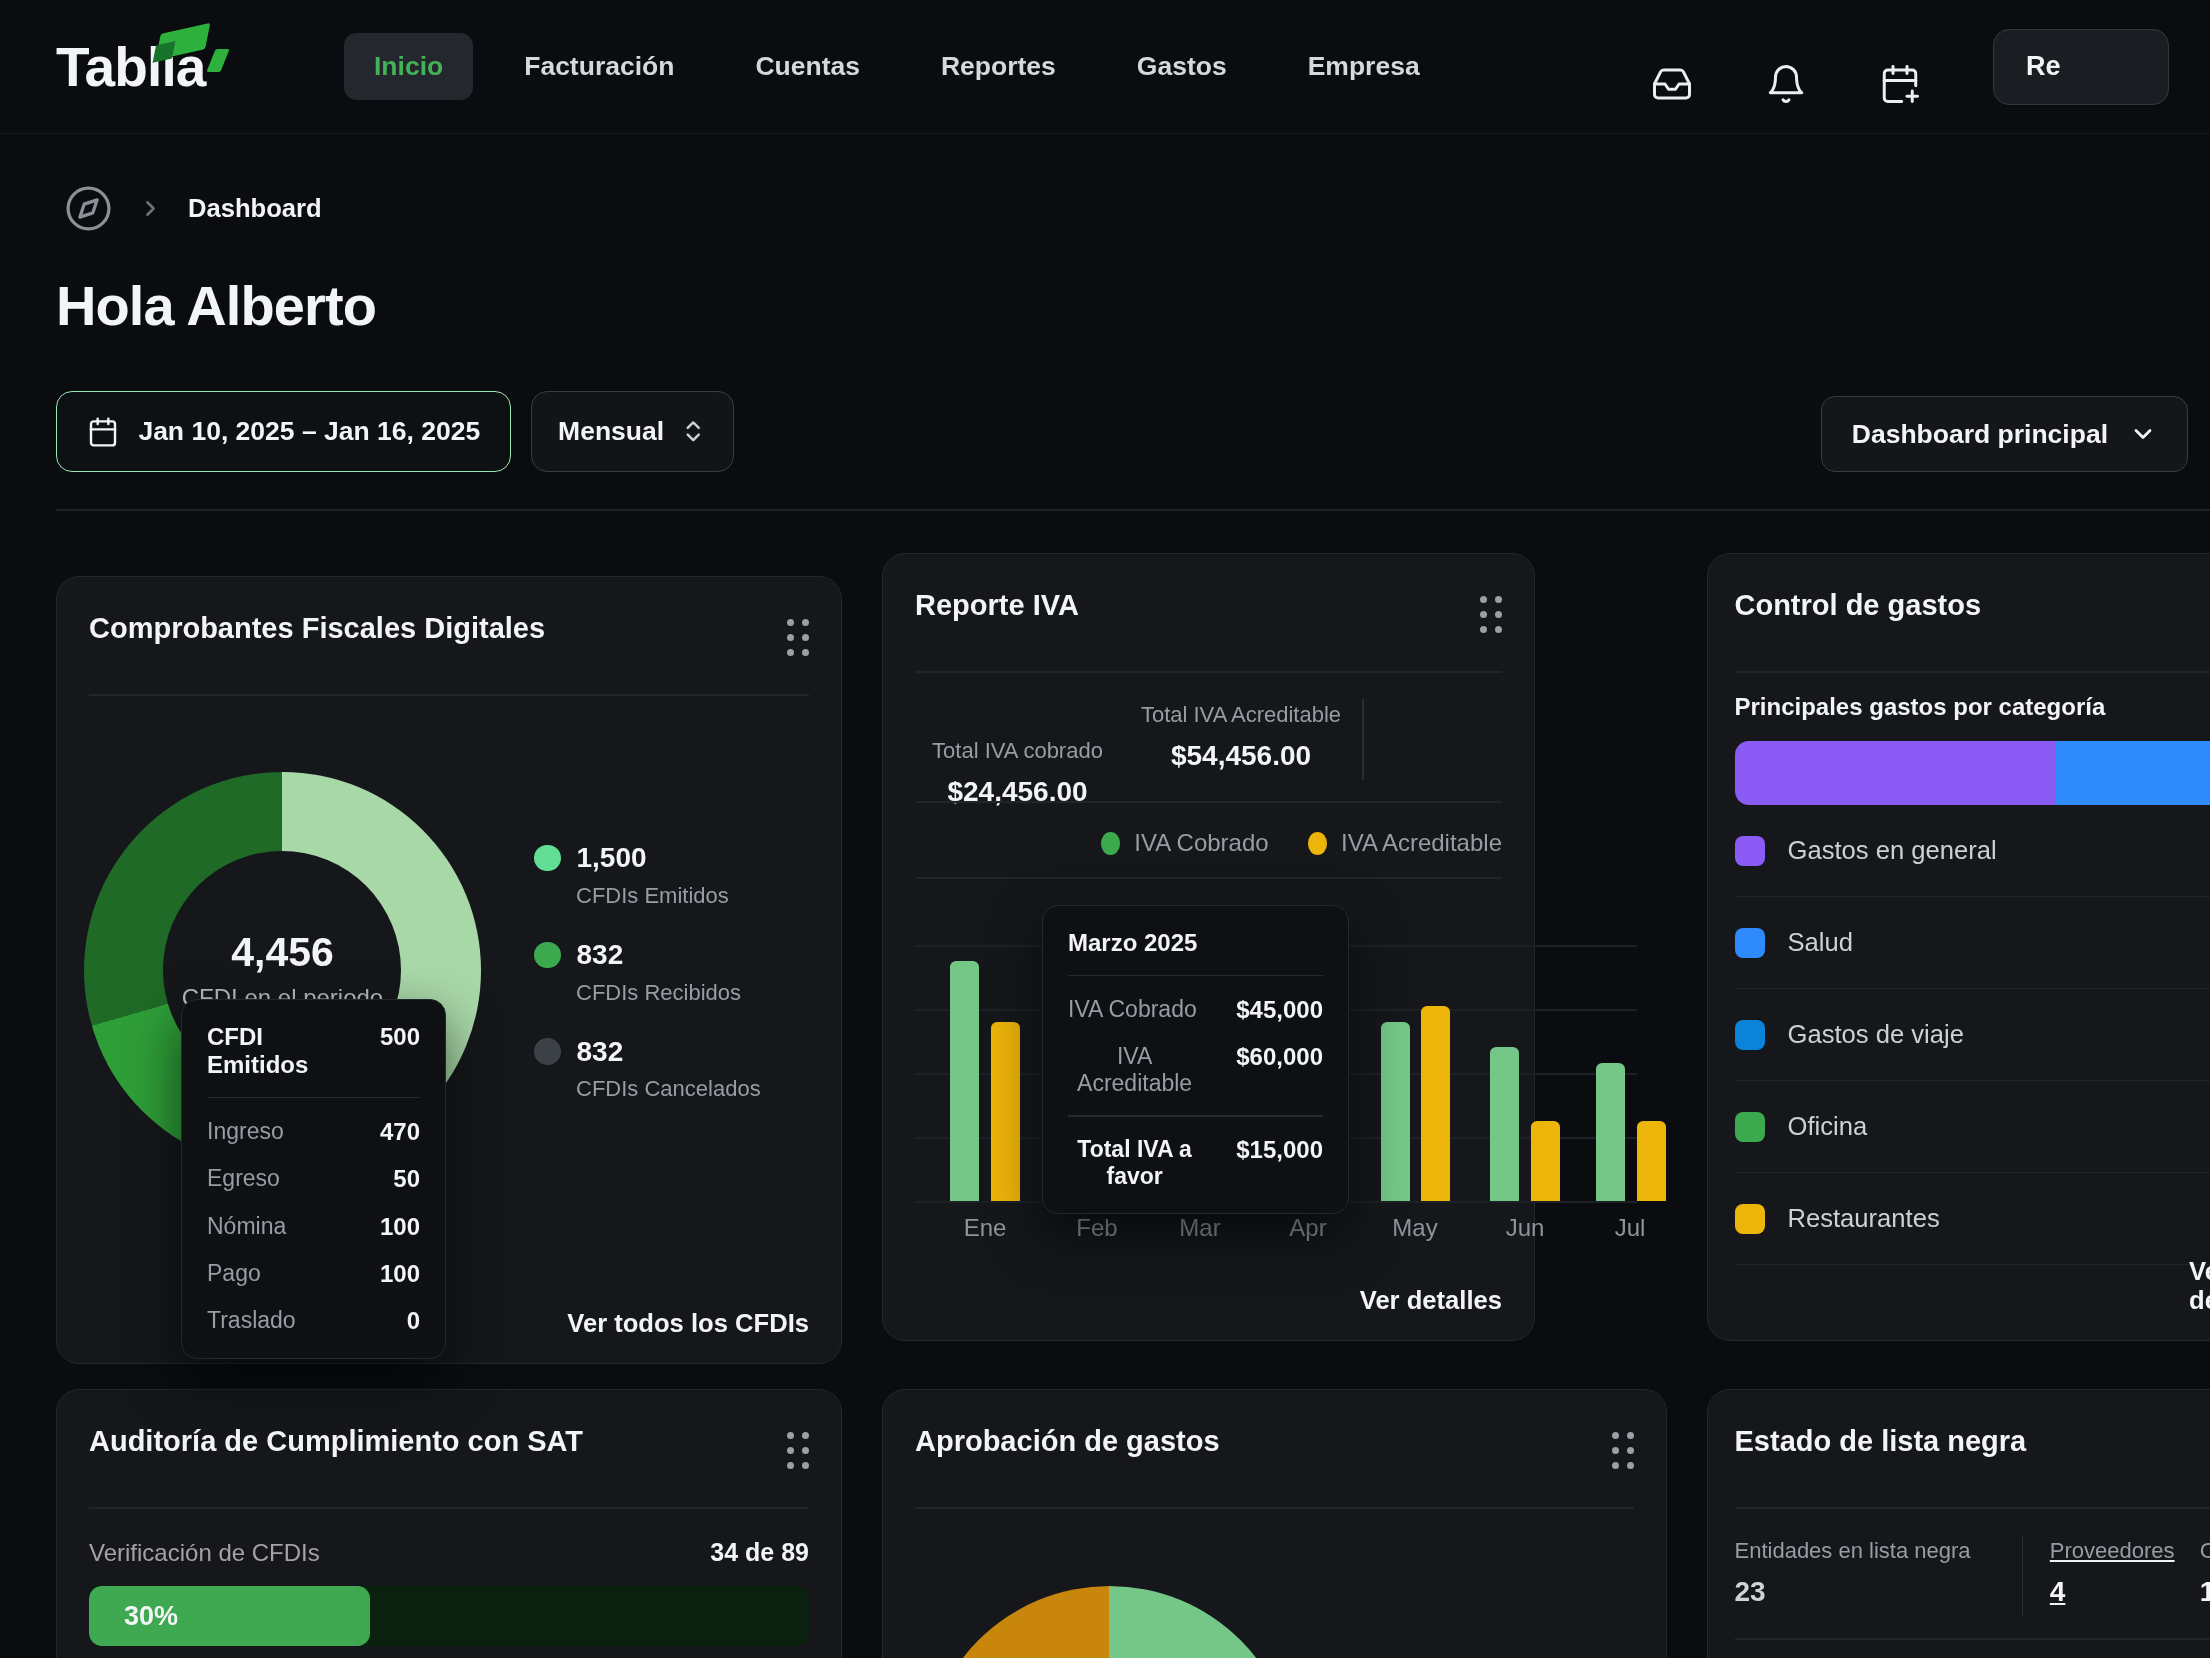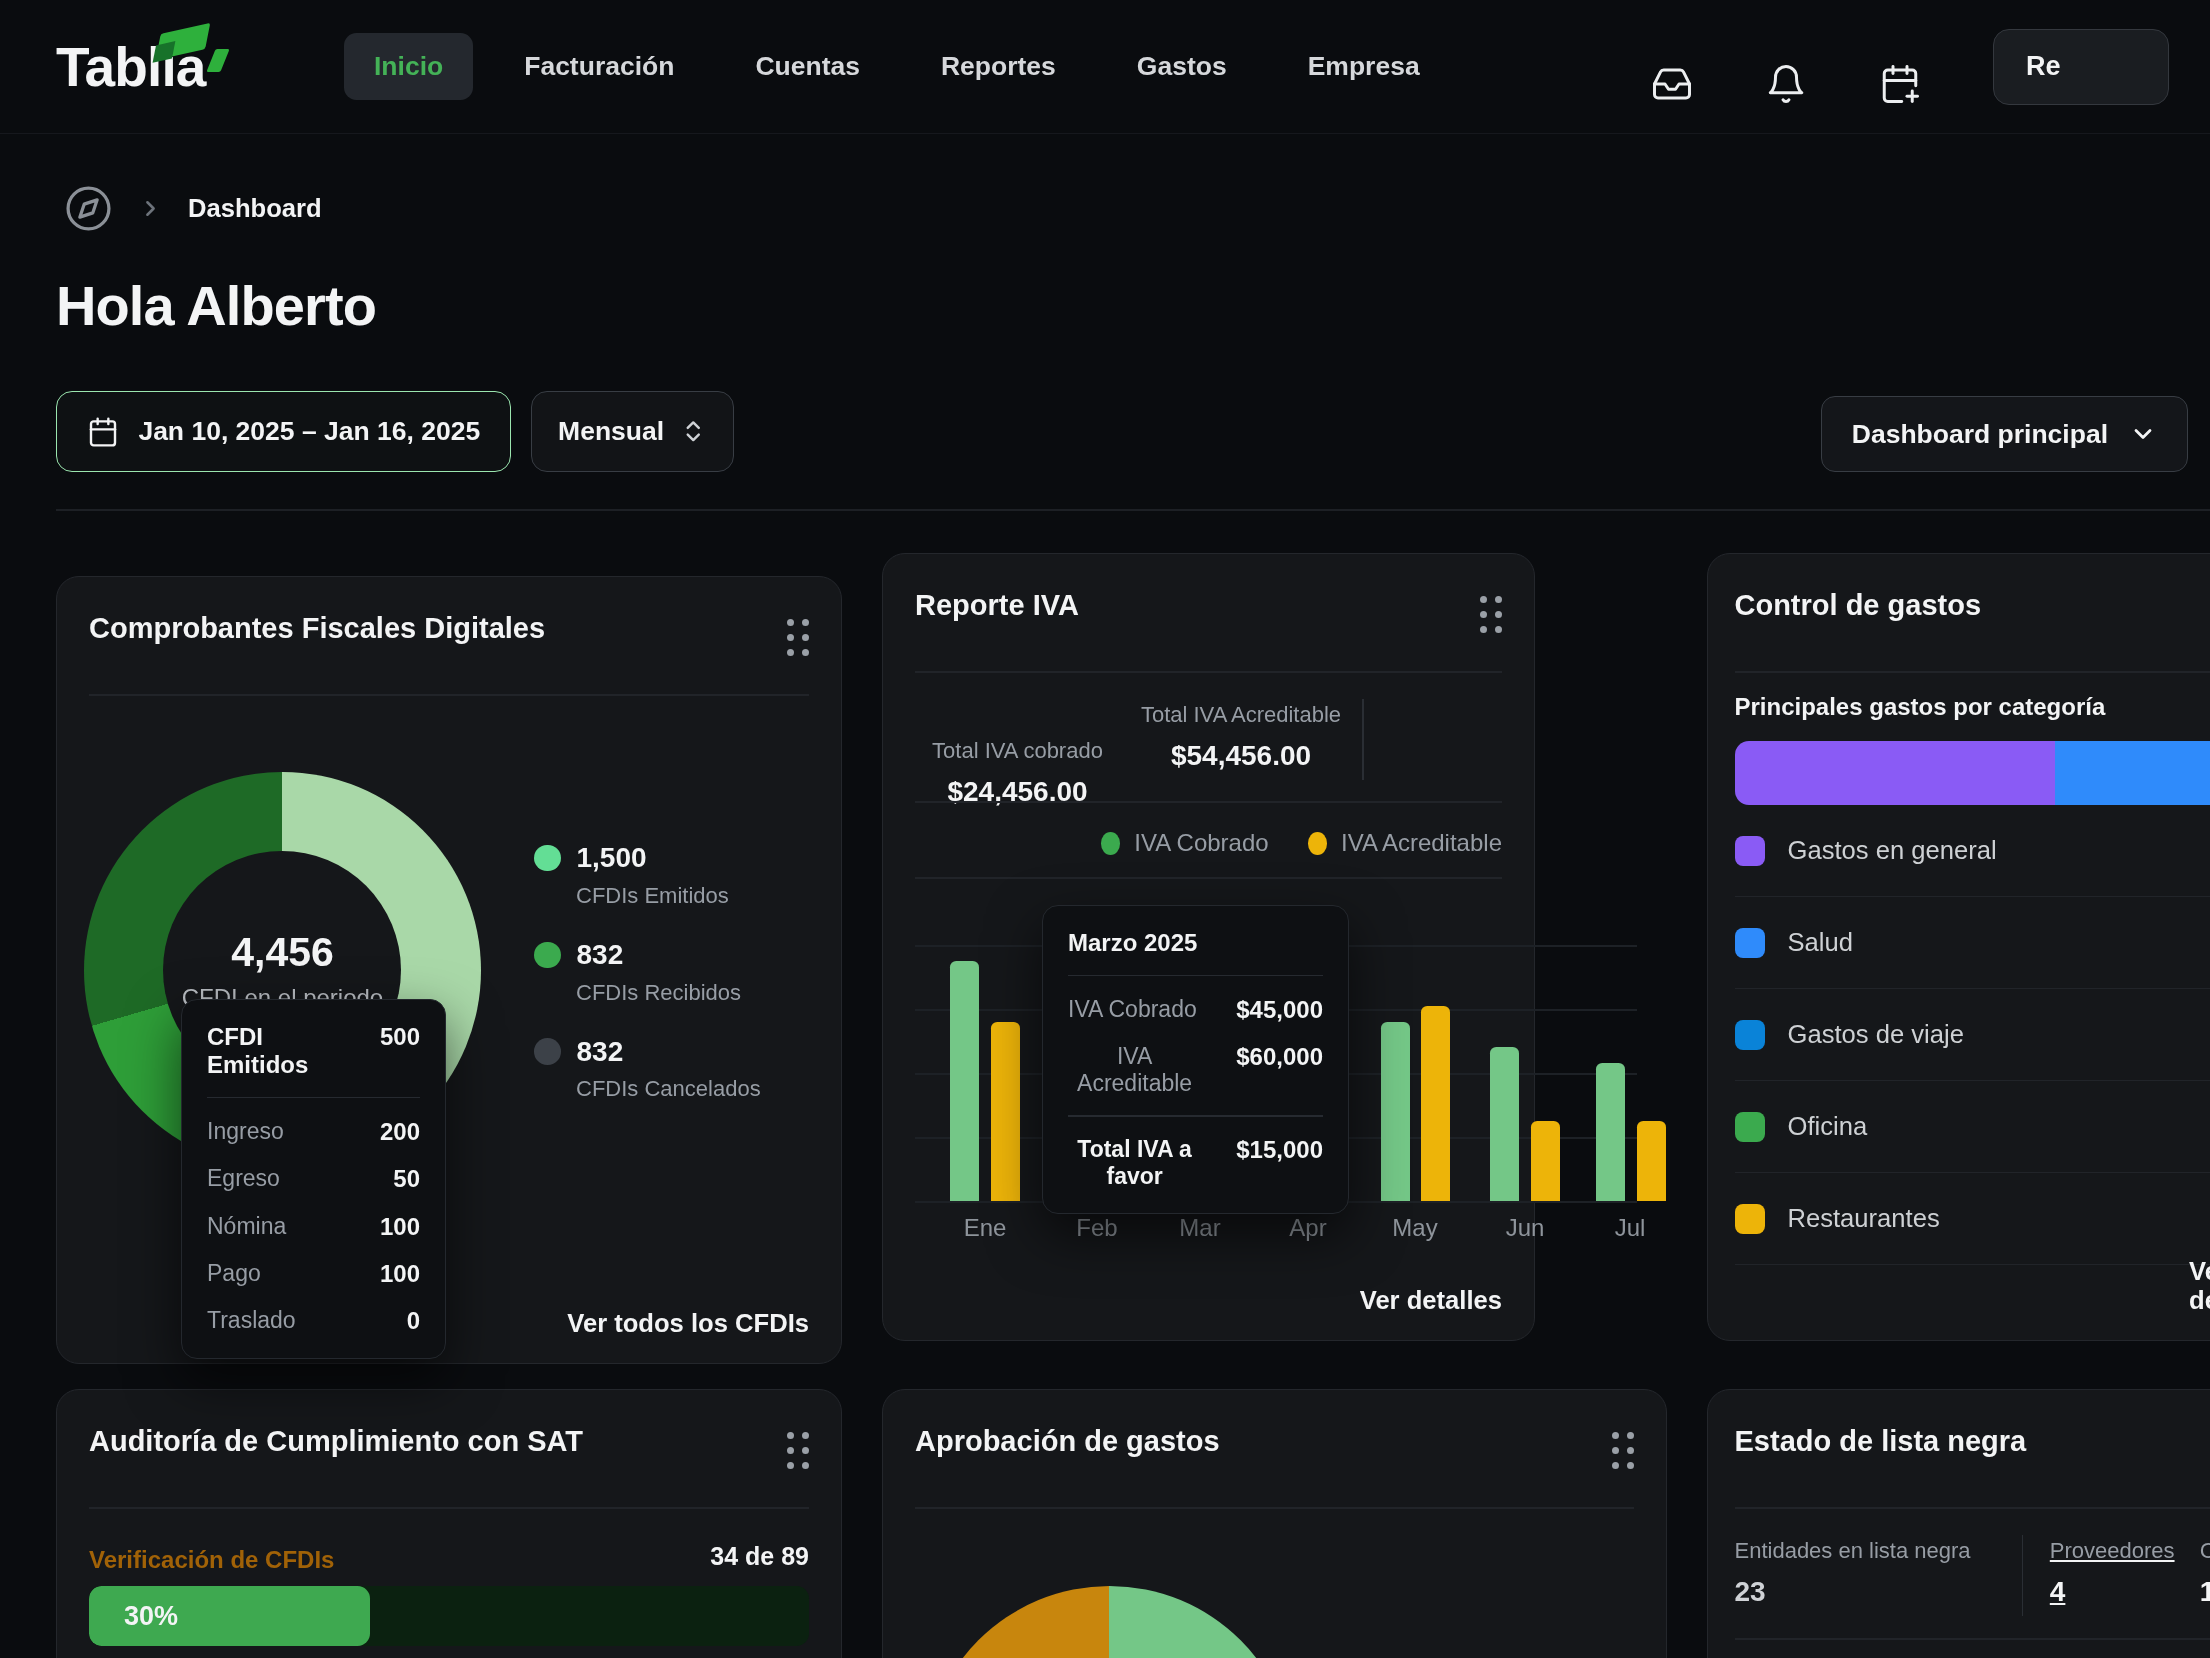--- a/index.html
+++ b/index.html
@@ -109,21 +109,21 @@
   .sub-title{position:absolute; left:26.5px; top:139px; font-size:24px; font-weight:700;}
   .stackbar{position:absolute; left:26.5px; top:187px; right:26.5px; height:64px; border-radius:14px;
     overflow:hidden; display:flex;}
   .gastos-legend{position:absolute; left:26.5px; right:26.5px; top:251px;}
   .g-row{height:92px; display:flex; align-items:center; gap:23px; border-bottom:1.8px solid var(--line);}
   .g-row .sw{width:30px; height:30px; border-radius:8px;}
   .g-row .lab{font-size:25.6px; color:#ced1d4;}
   #gastos-footer{left:481px; right:auto;}
   
   .sat-row{position:absolute; left:32px; right:32px; top:148px; display:flex; justify-content:space-between; align-items:center;}
-  .sat-row .lab{font-size:24px; font-weight:700; color:#a16207;margin-top:8px;}
+  .sat-row .lab{font-size:24px; font-weight:400; color:#a3a3a3;}
   .sat-row .cnt{font-size:25px; font-weight:700;}
   .progress{position:absolute; left:32px; right:32px; top:196px; height:60px; border-radius:12.4px;
     background:#0b2110; overflow:hidden;}
   .progress .fill{height:100%; border-radius:12.4px; background:#3ea950;
     display:flex; align-items:center; padding-left:35px; font-size:27px; font-weight:800;}
   
   .pie{position:absolute; left:41px; top:196px; width:371px; height:371px; border-radius:50%;}
   
   .lista-stats{position:absolute; left:26.5px; right:0; top:148px; display:flex;}
   .lista-stats .stat .val{color:#cfd2d6;}
@@ -261,21 +261,21 @@
     </div>
   <div class="tooltip" id="cfdi-tip">
     <div class="tt-head">
       <span>CFDI Emitidos</span>
       <span>500</span>
     </div>
     <div class="tt-line"></div>
     <div id="cfdi-tip-rows">
         <div class="tt-row">
           <span>Ingreso</span>
-          <b>200</b>
+          <b>470</b>
         </div>
         <div class="tt-row">
           <span>Egreso</span>
           <b>50</b>
         </div>
         <div class="tt-row">
           <span>Nómina</span>
           <b>100</b>
         </div>
         <div class="tt-row">

